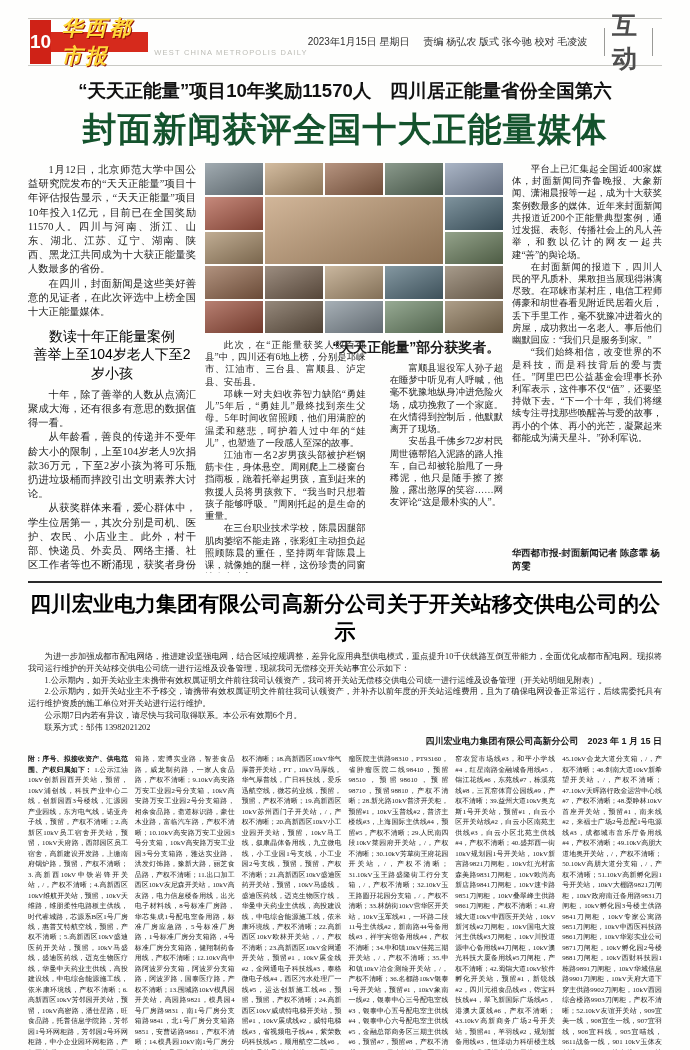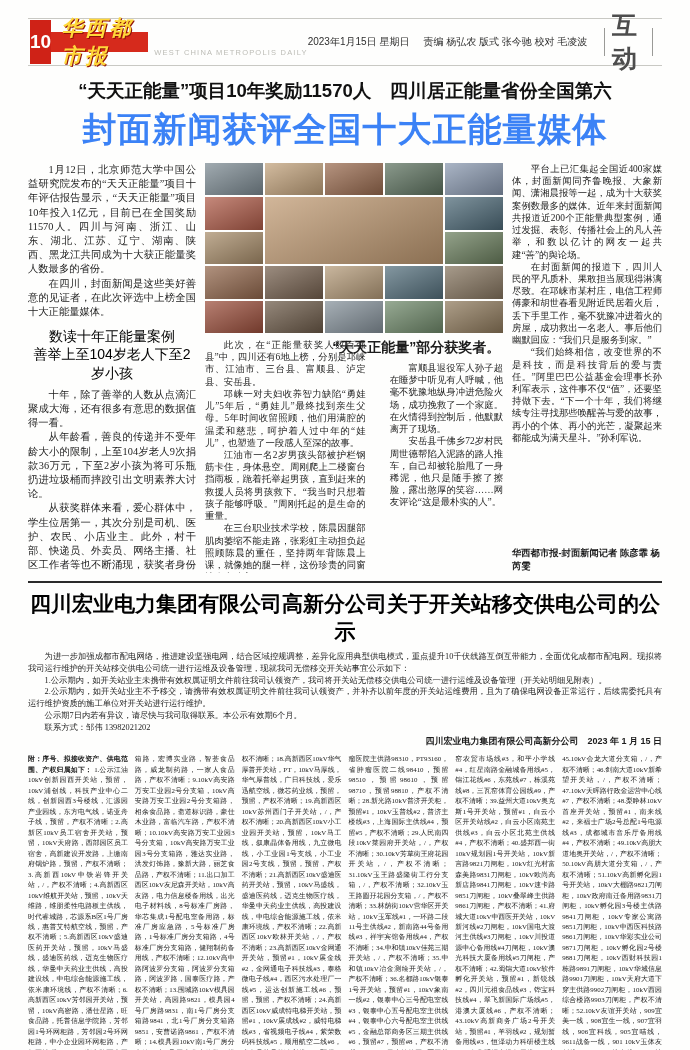--- a/index.html
+++ b/index.html
@@ -14,21 +14,21 @@
   .masthead { background:#d62a1c; color:#ffd83a; height:20px; display:flex; align-items:center; padding:0 10px; font-weight:bold; font-style:italic; font-size:21px; letter-spacing:3px; font-family:"DejaVu Serif",serif; text-shadow:1px 1px 0 #8f1208; }
   .mast-en { color:#bcbcb6; font-family:"Liberation Sans",sans-serif; font-size:7.5px; letter-spacing:1.2px; margin-left:6px; align-self:flex-end; padding-bottom:3px; white-space:nowrap; }
   .hdr-spacer { flex:1; }
   .dateline, .staff { font-family:"Liberation Sans",sans-serif; font-size:10px; color:#2e2e2e; white-space:nowrap; }
   .staff { margin-left:14px; margin-right:10px; }
   .vsep { width:1px; height:28px; background:#9a9a97; margin:0 7px; }
   .section-label { font-family:"Liberation Sans",sans-serif; font-weight:bold; font-size:25px; color:#4d4d4d; letter-spacing:1px; }
 
   
   .kicker { text-align:center; font-family:"Liberation Sans",sans-serif; font-weight:bold; font-size:18.5px; margin-top:12px; color:#111; }
-  .headline { text-align:center; font-family:"Liberation Sans",sans-serif; font-weight:900; font-size:34px; letter-spacing:1px; margin:4px 0 10px 0; color:#3b82f6; }
+  .headline { text-align:center; font-family:"Liberation Sans",sans-serif; font-weight:900; font-size:34px; letter-spacing:1px; margin:4px 0 10px 0; color:#14532d; }
 
   
   .cols { display:flex; gap:9px; height:410px; overflow:hidden; }
   .col1 { width:168px; }
   .mid  { width:298px; }
   .col4 { width:150px; display:flex; flex-direction:column; }
   .col1 p { font-size:10.3px; line-height:1.38; }
   p.body { margin:0; text-indent:2em; text-align:justify; }
   .mid-cols { display:flex; gap:24px; }
   .mcol2 { width:170px; }

